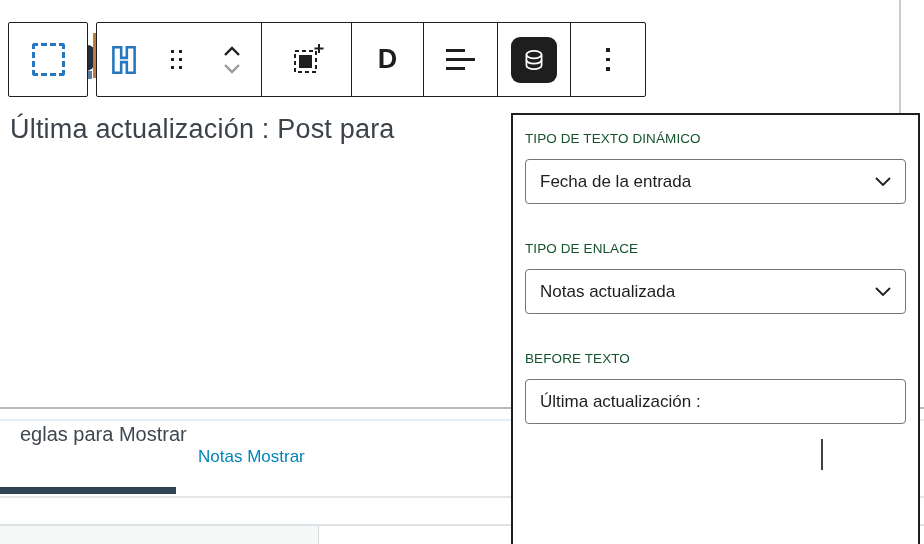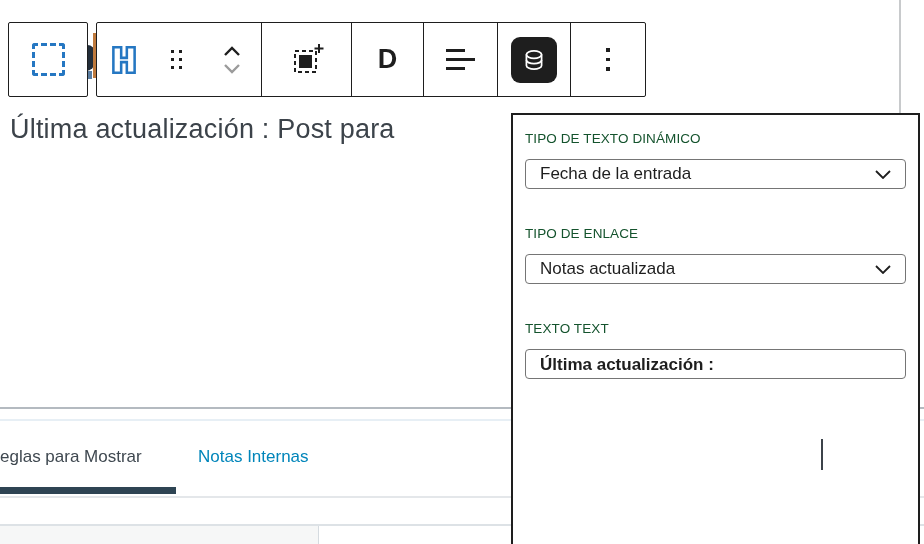--- a/index.html
+++ b/index.html
@@ -36,42 +36,42 @@
   .db-square{width:46px;height:46px;background:#1e1e1e;border-radius:9px;display:flex;align-items:center;justify-content:center;}
   .kebab{flex-direction:column;gap:6px;}
   .kebab i{width:3.5px;height:3.5px;background:#1e1e1e;display:block;}
 
   
   .heading{left:10px;top:114px;font-size:27px;font-weight:400;color:#3c434a;letter-spacing:.2px;white-space:nowrap;z-index:1;}
 
   
   .hr1{left:0;top:407px;width:924px;height:2px;background:#b4bac0;z-index:1;}
   .hr2{left:0;top:419px;width:924px;height:2px;background:#e7eff5;z-index:1;}
-  .tab1{left:0;top:447px;font-size:17px;color:#3f4850;white-space:nowrap;z-index:1;}
+  .tab1{left:0;top:423px;font-size:20px;color:#3f4850;white-space:nowrap;z-index:1;padding-left:20px;}
   .tab2{left:198px;top:447px;font-size:17px;color:#0085ba;white-space:nowrap;z-index:1;cursor:pointer;}
   .tab-underline{left:0;top:487px;width:176px;height:7px;background:#2e4453;z-index:1;}
   .hr3{left:0;top:496px;width:924px;height:2px;background:#e4e7ea;z-index:1;}
   .hr4{left:0;top:524px;width:924px;height:2px;background:#dde2e6;z-index:1;}
   .graybox{left:0;top:526px;width:319px;height:18px;background:#f6f7f7;border-right:1px solid #d5dbe0;z-index:1;box-sizing:border-box;}
 
   
   .panel{
     left:511px;top:113px;width:409px;height:500px;background:#fff;
     border:2px solid #1e1e1e;box-sizing:border-box;z-index:5;
     padding:16px 12px;
   }
   .field{margin-bottom:37px;}
   .field .flabel{display:block;font-size:13.5px;line-height:16px;color:#14532d;margin-bottom:12px;letter-spacing:.1px;}
   .control{
-    box-sizing:border-box;width:100%;height:30px;border:1px solid #757575;border-radius:4px;
+    box-sizing:border-box;width:100%;height:45px;border:1px solid #757575;border-radius:4px;
     background:#fff;font-size:17px;color:#1e1e1e;padding:0 14px;
     display:flex;align-items:center;justify-content:space-between;cursor:pointer;
     font-family:"Liberation Sans",sans-serif;
   }
-  input.control{cursor:text;display:block;line-height:43px;font-weight:bold;}
+  input.control{cursor:text;display:block;line-height:43px;}
   .artifact-line{left:821px;top:439px;width:2px;height:31px;background:#3c434a;z-index:6;}
 </style>
 </head>
 <body>
 
 <div class="abs blob-dark"></div>
 <div class="abs blob-small"></div>
 <div class="abs caret-orange"></div>
 <div class="abs canvas-edge"></div>
 
@@ -141,21 +141,21 @@
         <i></i>
       </span>
   </div>
 </div>
 
 <div class="abs heading">Última actualización : Post para</div>
 
 <div class="abs hr1"></div>
 <div class="abs hr2"></div>
 <div class="abs tab1">eglas para Mostrar</div>
-<div class="abs tab2">Notas Internas</div>
+<div class="abs tab2">Notas Mostrar</div>
 <div class="abs tab-underline"></div>
 <div class="abs hr3"></div>
 <div class="abs hr4"></div>
 <div class="abs graybox"></div>
 
 <div class="abs panel">
   <div class="field">
     <span class="flabel">TIPO DE TEXTO DINÁMICO</span>
     <div class="control">
       <span>Fecha de la entrada</span>
@@ -167,17 +167,17 @@
   <div class="field">
     <span class="flabel">TIPO DE ENLACE</span>
     <div class="control">
       <span>Notas actualizada</span>
       <svg width="16" height="9" viewBox="0 0 16 9">
         <polyline points="1,1 8,8 15,1" fill="none" stroke="#1e1e1e" stroke-width="1.8"></polyline>
       </svg>
     </div>
   </div>
   <div class="field">
-    <span class="flabel">TEXTO TEXT</span>
+    <span class="flabel">BEFORE TEXTO</span>
     <input class="control" type="text" value="Última actualización :" style="">
   </div>
 </div>
 <div class="abs artifact-line"></div>
 
 </body></html>

